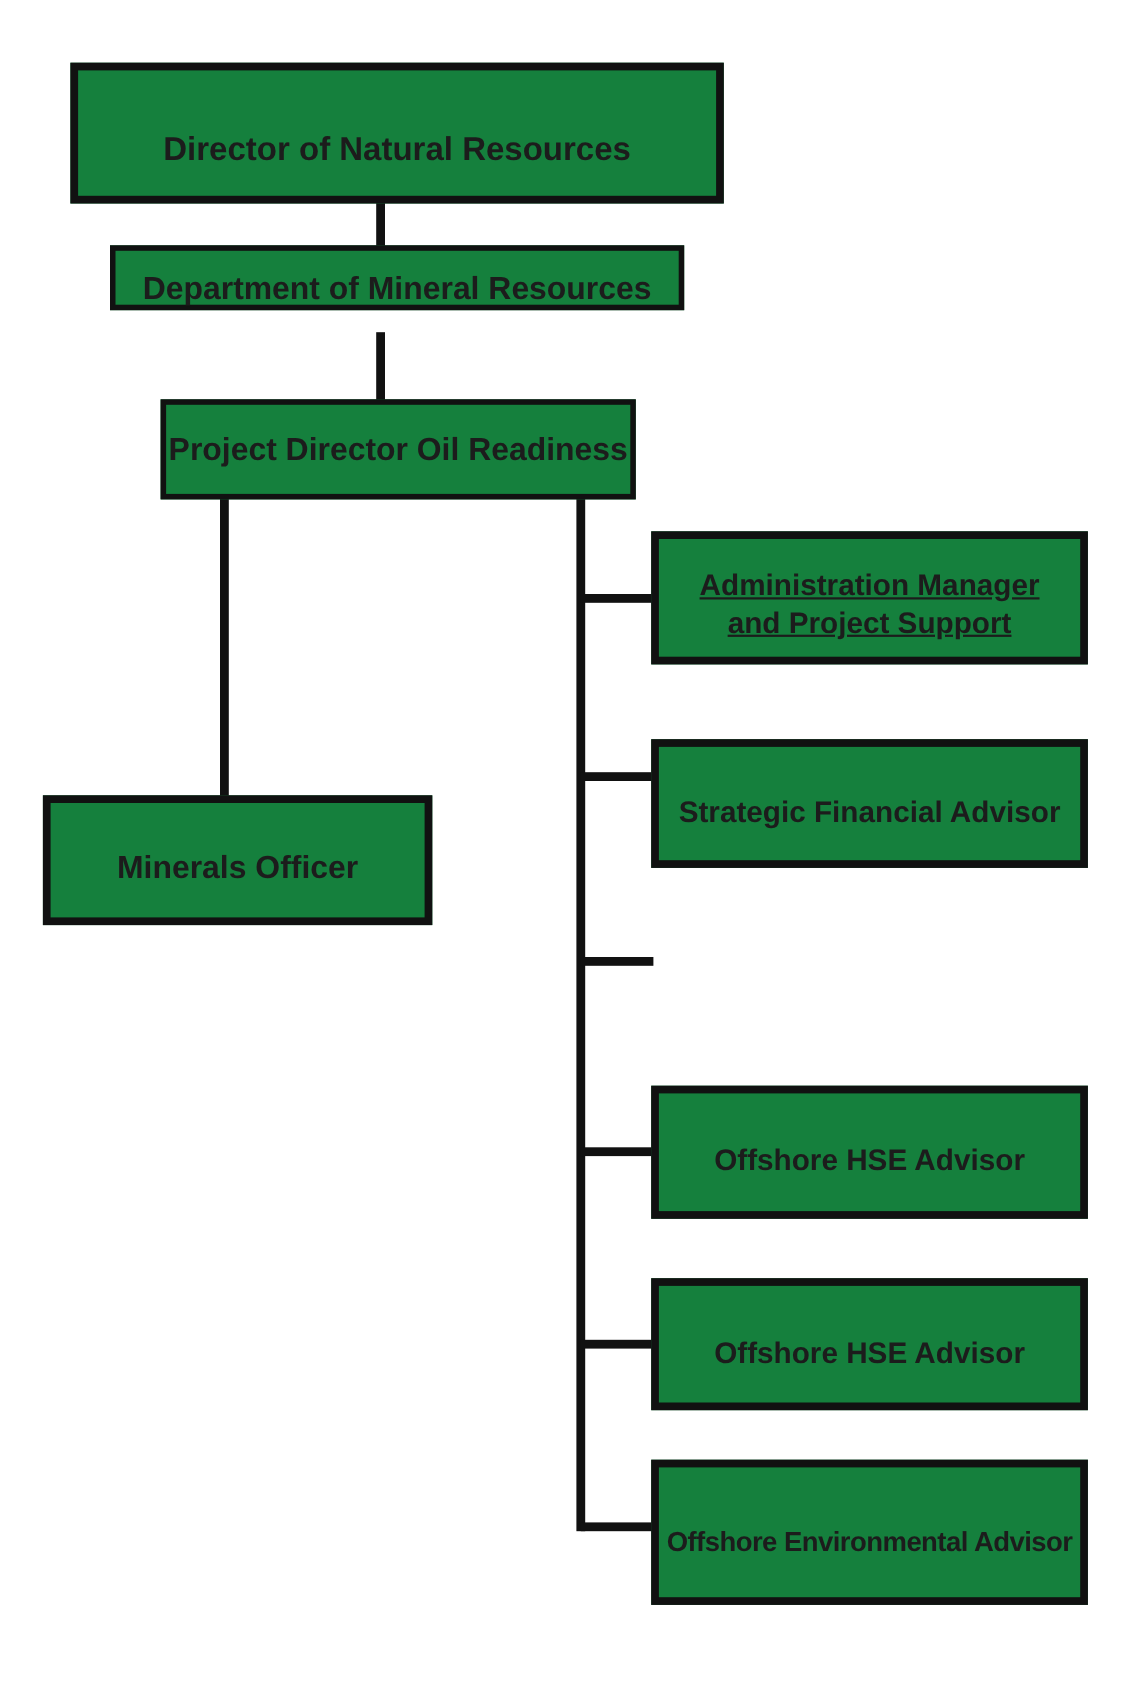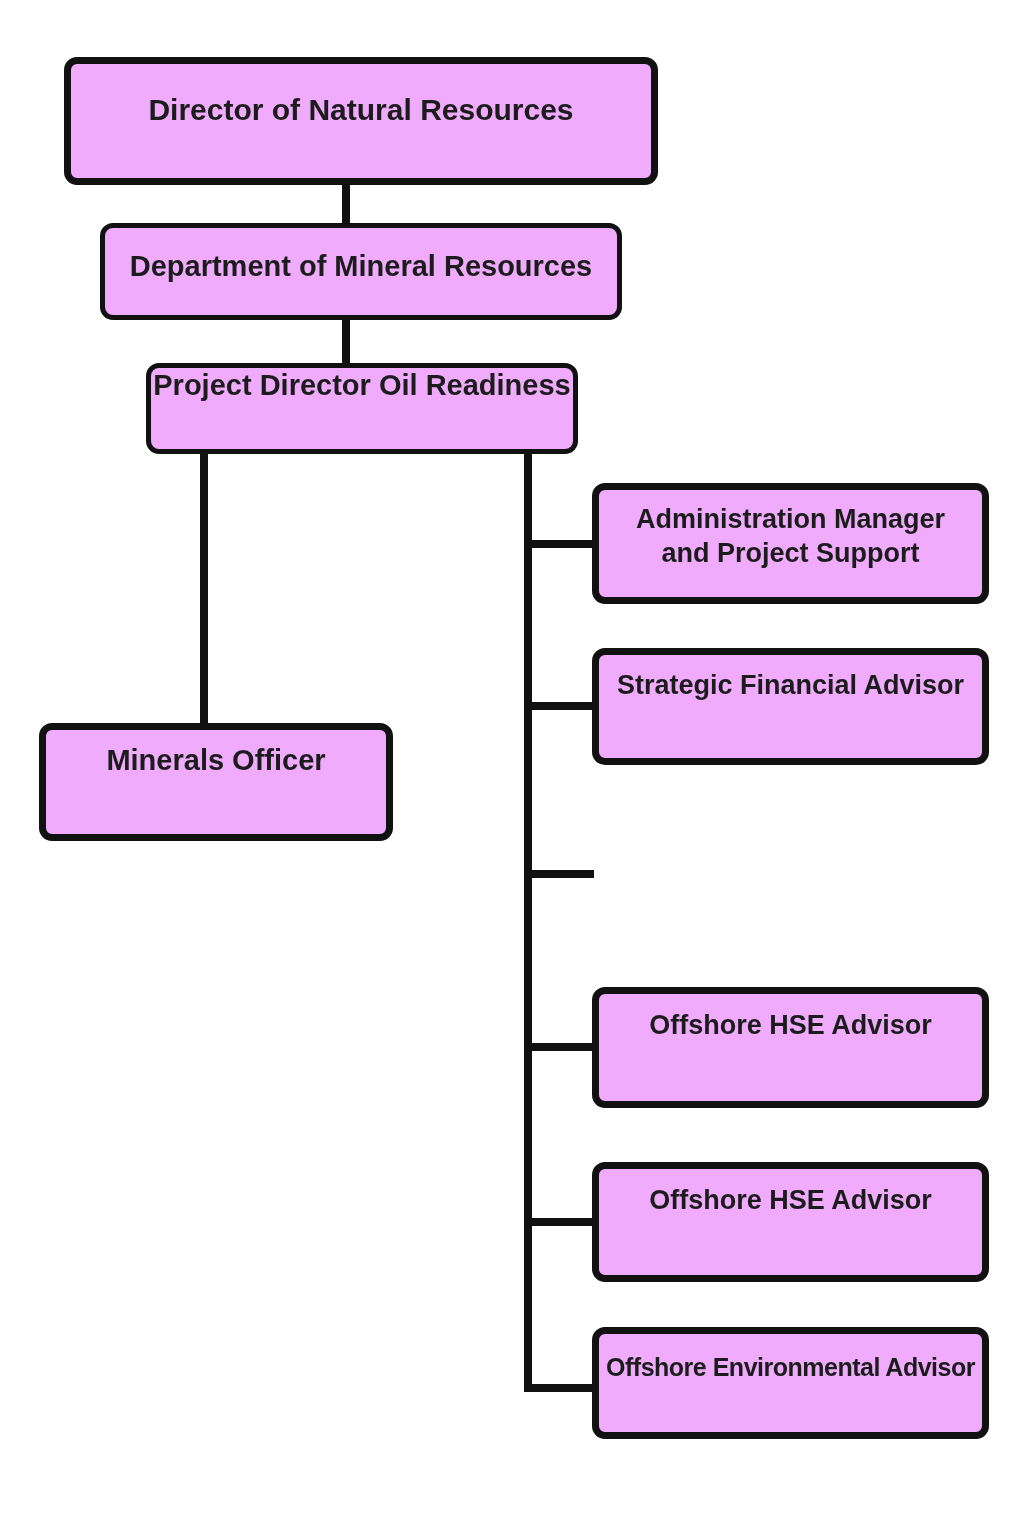--- a/index.html
+++ b/index.html
@@ -12,59 +12,58 @@
     width: 1024px;
     height: 1536px;
     background: #ffffff;
     font-family: "Liberation Sans", "DejaVu Sans", sans-serif;
     color: #1a1a1a;
     overflow: hidden;
   }
   .node {
     position: absolute;
     box-sizing: border-box;
-    background: #f0abfc;
+    background: #15803d;
     display: flex;
     justify-content: center;
-    align-items: flex-start;
+    align-items: center;
     text-align: center;
     font-weight: bold;
     color: #1c1c1c;
-    border-radius: 13px;
   }
   .border-thick { border: 7px solid #111111; }
   .border-med   { border: 5px solid #111111; }
 
   .line {
     position: absolute;
     background: #111111;
   }
 
   
   #n-director   { left: 64px;  top: 57px;   width: 594px; height: 128px;
                   font-size: 30px; padding-top: 29px; }
-  #n-department { left: 100px; top: 223px;  width: 522px; height: 97px;
+  #n-department { left: 100px; top: 223px;  width: 522px; height: 59px;
                   font-size: 29px; padding-top: 22px; }
   #n-project    { left: 146px; top: 363px;  width: 432px; height: 91px;
                   font-size: 29px; padding-top: 1px; }
   #n-minerals   { left: 39px;  top: 723px;  width: 354px; height: 118px;
                   font-size: 29px; padding-top: 14px; }
 
   #n-admin      { left: 592px; top: 483px;  width: 397px; height: 121px;
                   font-size: 27px; padding-top: 13px; line-height: 1.25; }
-  #n-admin .lbl { display: inline-block; max-width: 330px; }
-  #n-strategic  { left: 592px; top: 648px;  width: 397px; height: 117px;
+  #n-admin .lbl { display: inline-block; max-width: 330px; text-decoration: underline; }
+  #n-strategic  { left: 592px; top: 672px;  width: 397px; height: 117px;
                   font-size: 27px; padding-top: 15px; }
   #n-legal      { left: 592px; top: 815px;  width: 397px; height: 118px;
                   font-size: 27px; padding-top: 16px; }
   #n-hse1       { left: 592px; top: 987px;  width: 397px; height: 121px;
                   font-size: 27px; padding-top: 16px; }
   #n-hse2       { left: 592px; top: 1162px; width: 397px; height: 120px;
                   font-size: 27px; padding-top: 16px; }
-  #n-env        { left: 592px; top: 1327px; width: 397px; height: 112px;
+  #n-env        { left: 592px; top: 1327px; width: 397px; height: 132px;
                   font-size: 25px; padding-top: 19px; letter-spacing: -0.5px;
                   white-space: nowrap; }
 
   
   #c-dir-dept   { left: 342px; top: 183px;  width: 8px;  height: 42px; }
   #c-dept-proj  { left: 342px; top: 302px;  width: 8px;  height: 63px; }
   #c-branch-left{ left: 200px; top: 452px;  width: 8px;  height: 273px; }
   #c-trunk      { left: 524px; top: 452px;  width: 8px;  height: 940px; }
   #c-stub-admin     { left: 528px; top: 540px;  width: 66px; height: 8px; }
   #c-stub-strategic { left: 528px; top: 702px;  width: 66px; height: 8px; }

